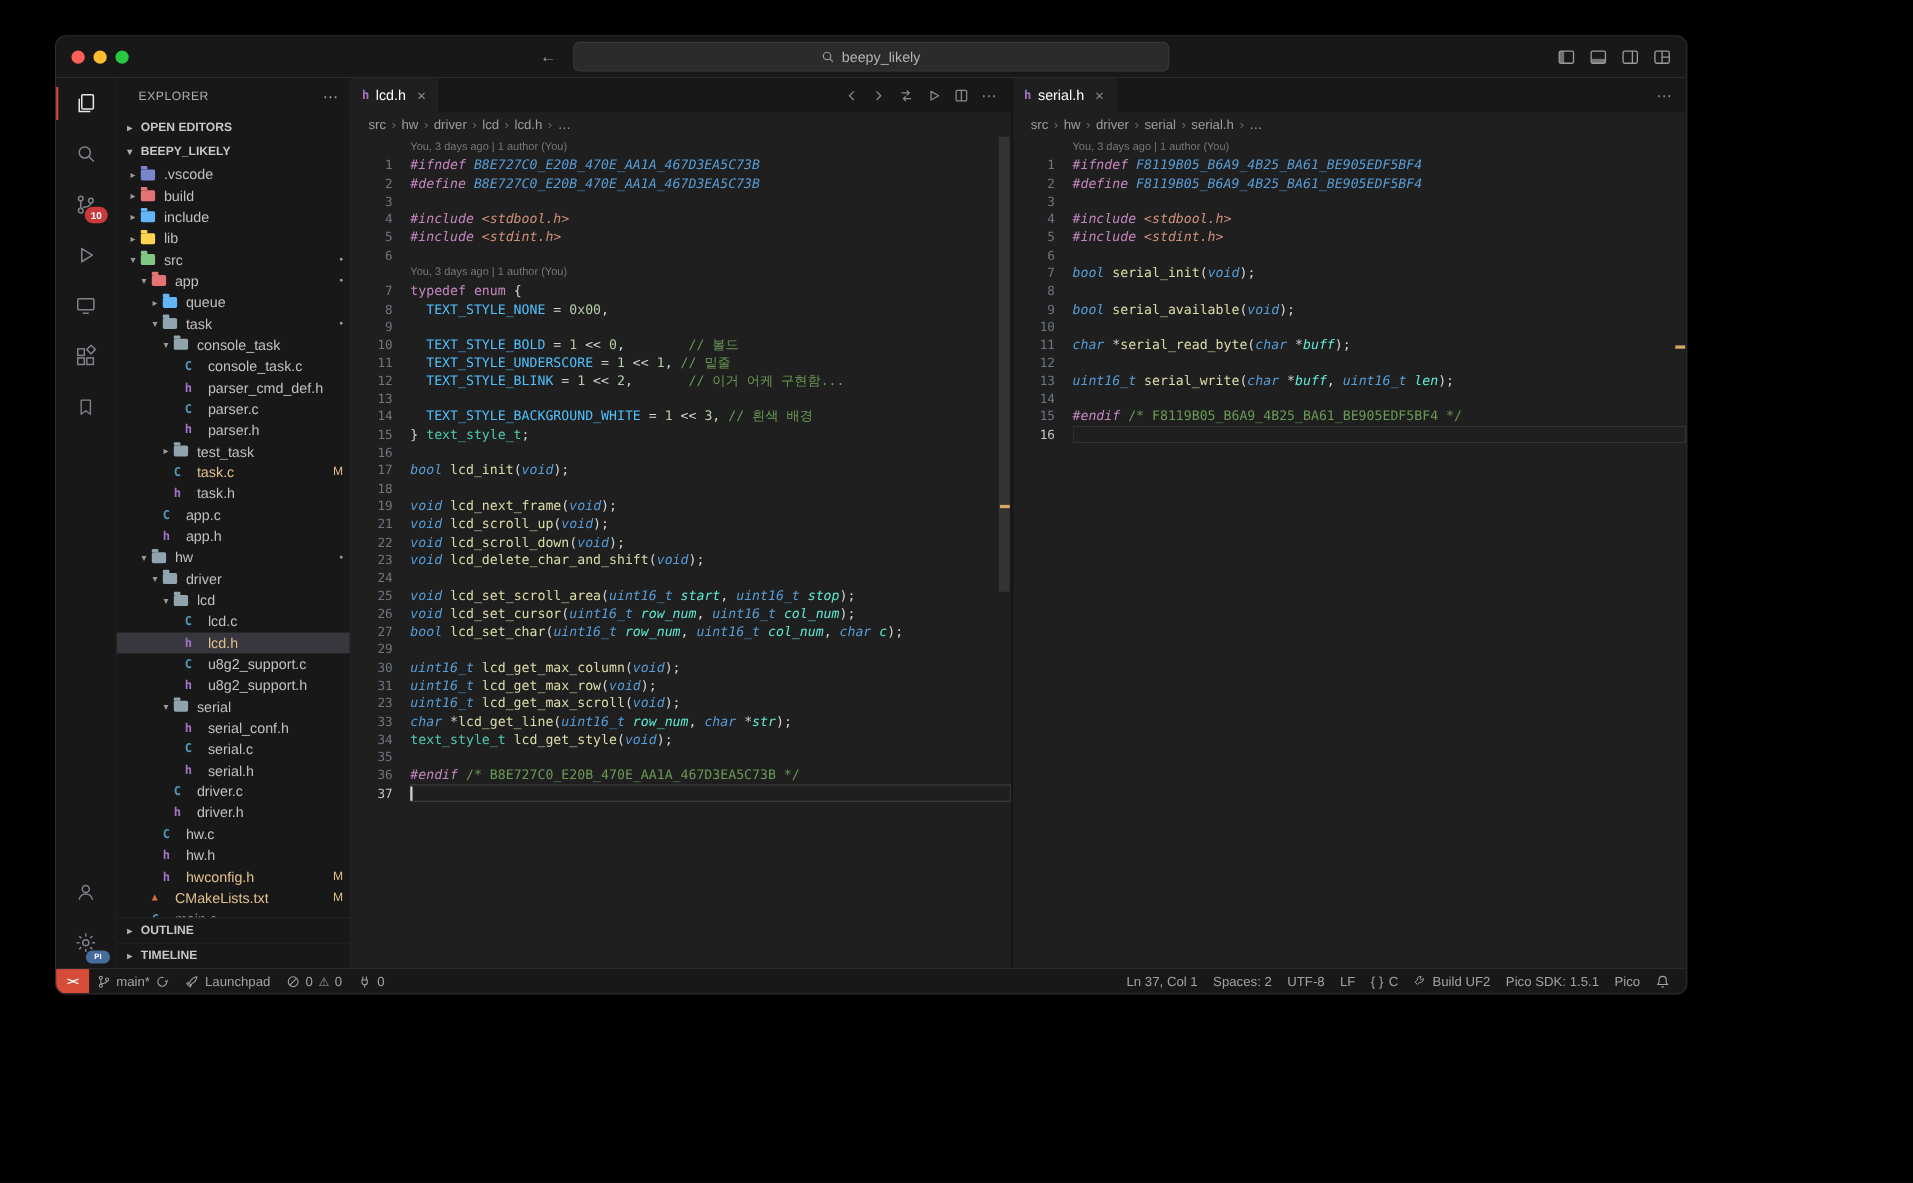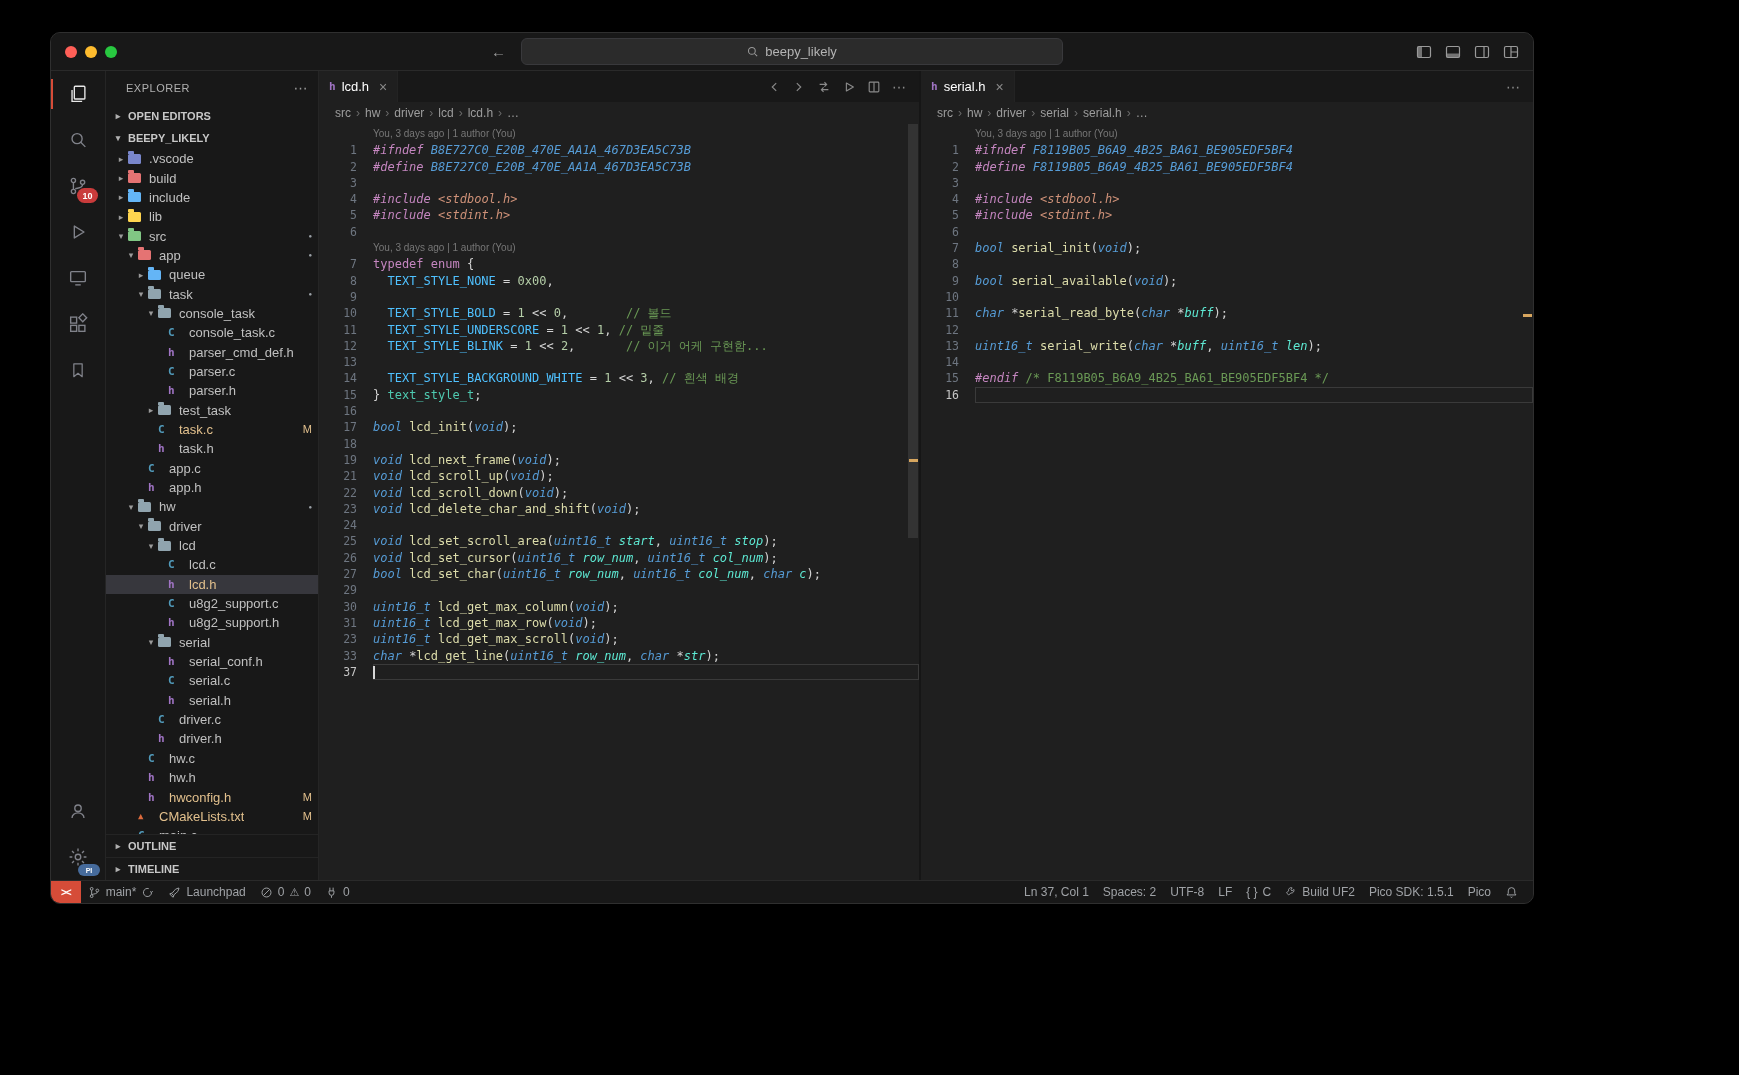--- a/index.html
+++ b/index.html
@@ -587,20 +587,23 @@
             <div class="code-line"><span class="ln">23</span><span class="lc"><span class="tk-ty">void</span><span class="tk-pl"> </span><span class="tk-fn">lcd_delete_char_and_shift</span><span class="tk-pl">(</span><span class="tk-ty">void</span><span class="tk-pl">);</span></span></div>
             <div class="code-line"><span class="ln">24</span><span class="lc"></span></div>
             <div class="code-line"><span class="ln">25</span><span class="lc"><span class="tk-ty">void</span><span class="tk-pl"> </span><span class="tk-fn">lcd_set_scroll_area</span><span class="tk-pl">(</span><span class="tk-ty">uint16_t</span><span class="tk-pl"> </span><span class="tk-pm">start</span><span class="tk-pl">, </span><span class="tk-ty">uint16_t</span><span class="tk-pl"> </span><span class="tk-pm">stop</span><span class="tk-pl">);</span></span></div>
             <div class="code-line"><span class="ln">26</span><span class="lc"><span class="tk-ty">void</span><span class="tk-pl"> </span><span class="tk-fn">lcd_set_cursor</span><span class="tk-pl">(</span><span class="tk-ty">uint16_t</span><span class="tk-pl"> </span><span class="tk-pm">row_num</span><span class="tk-pl">, </span><span class="tk-ty">uint16_t</span><span class="tk-pl"> </span><span class="tk-pm">col_num</span><span class="tk-pl">);</span></span></div>
             <div class="code-line"><span class="ln">27</span><span class="lc"><span class="tk-ty">bool</span><span class="tk-pl"> </span><span class="tk-fn">lcd_set_char</span><span class="tk-pl">(</span><span class="tk-ty">uint16_t</span><span class="tk-pl"> </span><span class="tk-pm">row_num</span><span class="tk-pl">, </span><span class="tk-ty">uint16_t</span><span class="tk-pl"> </span><span class="tk-pm">col_num</span><span class="tk-pl">, </span><span class="tk-ty">char</span><span class="tk-pl"> </span><span class="tk-pm">c</span><span class="tk-pl">);</span></span></div>
             <div class="code-line"><span class="ln">29</span><span class="lc"></span></div>
             <div class="code-line"><span class="ln">30</span><span class="lc"><span class="tk-ty">uint16_t</span><span class="tk-pl"> </span><span class="tk-fn">lcd_get_max_column</span><span class="tk-pl">(</span><span class="tk-ty">void</span><span class="tk-pl">);</span></span></div>
             <div class="code-line"><span class="ln">31</span><span class="lc"><span class="tk-ty">uint16_t</span><span class="tk-pl"> </span><span class="tk-fn">lcd_get_max_row</span><span class="tk-pl">(</span><span class="tk-ty">void</span><span class="tk-pl">);</span></span></div>
             <div class="code-line"><span class="ln">23</span><span class="lc"><span class="tk-ty">uint16_t</span><span class="tk-pl"> </span><span class="tk-fn">lcd_get_max_scroll</span><span class="tk-pl">(</span><span class="tk-ty">void</span><span class="tk-pl">);</span></span></div>
             <div class="code-line"><span class="ln">33</span><span class="lc"><span class="tk-ty">char</span><span class="tk-pl"> *</span><span class="tk-fn">lcd_get_line</span><span class="tk-pl">(</span><span class="tk-ty">uint16_t</span><span class="tk-pl"> </span><span class="tk-pm">row_num</span><span class="tk-pl">, </span><span class="tk-ty">char</span><span class="tk-pl"> *</span><span class="tk-pm">str</span><span class="tk-pl">);</span></span></div>
+            <div class="code-line"><span class="ln">34</span><span class="lc"><span class="tk-tyc">text_style_t</span><span class="tk-pl"> </span><span class="tk-fn">lcd_get_style</span><span class="tk-pl">(</span><span class="tk-ty">void</span><span class="tk-pl">);</span></span></div>
+            <div class="code-line"><span class="ln">35</span><span class="lc"></span></div>
+            <div class="code-line"><span class="ln">36</span><span class="lc"><span class="tk-pp">#endif</span><span class="tk-pl"> </span><span class="tk-cm">/* B8E727C0_E20B_470E_AA1A_467D3EA5C73B */</span></span></div>
             <div class="code-line current"><span class="ln">37</span><span class="lc"><span class="cursor"></span></span></div>
           </div>
       </div>
 
       <div class="editor-group g1">
         <div class="tab-bar">
           <div class="tab active">
             <span class="letter h-icon">h</span>
             <span class="tab-label">serial.h</span>
             <span class="tab-close">×</span>

